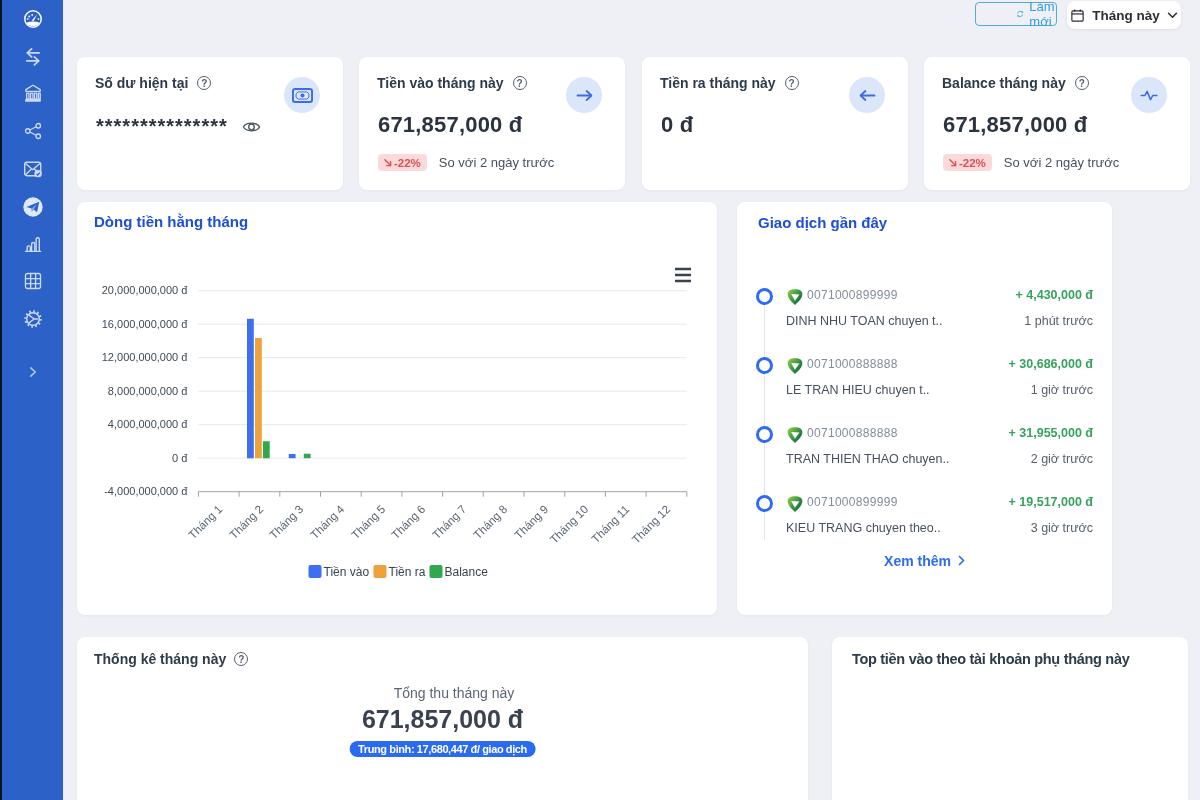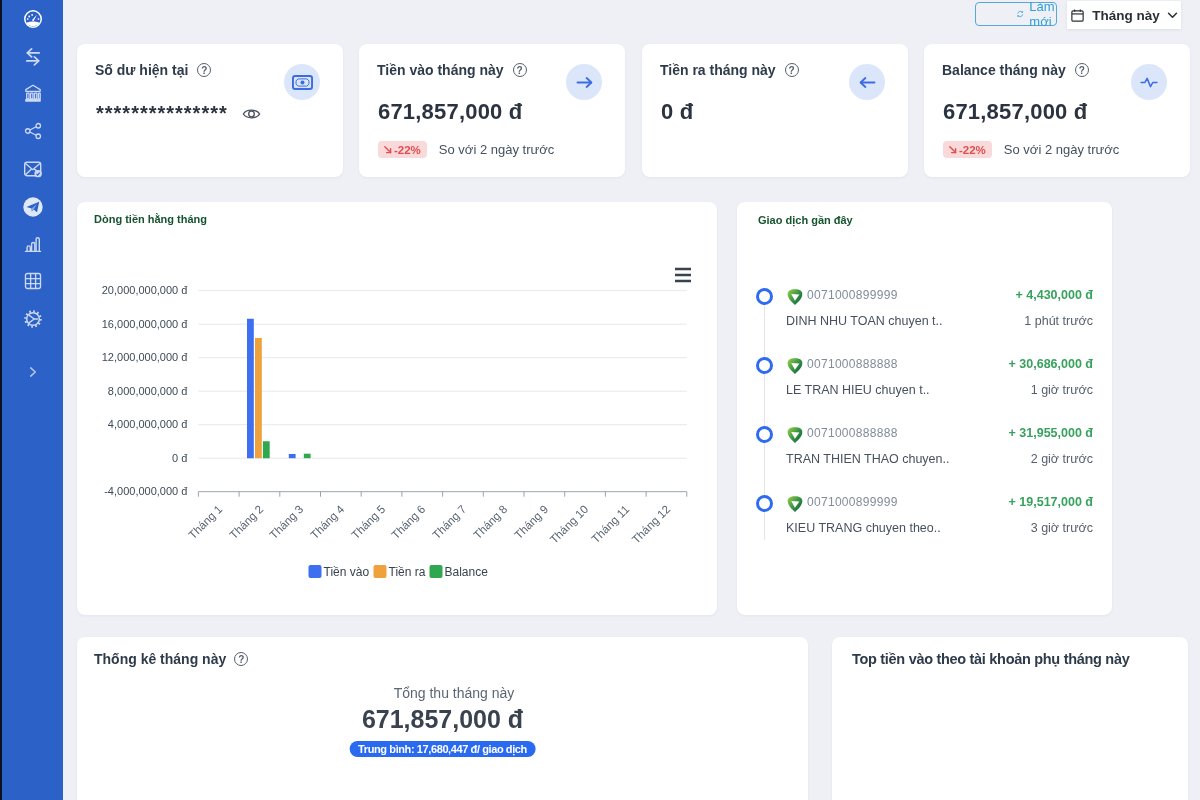--- a/index.html
+++ b/index.html
@@ -3,35 +3,35 @@
 <meta charset="utf-8">
 <style>
 * { margin:0; padding:0; box-sizing:border-box; }
 html,body { width:1200px; height:800px; overflow:hidden; font-family:"Liberation Sans", sans-serif; background:#eef0f6; }
 .abs { position:absolute; }
 
 #sidebar { position:absolute; left:0; top:0; width:63px; height:800px; background:#2c61c8; border-left:2px solid #0c1320; }
 #sidebar svg { position:absolute; left:50%; transform:translate(-50%,-50%); }
 
 #btn-refresh { position:absolute; left:975px; top:2px; width:82px; height:24px; border:1px solid #55a8d8; border-radius:4px; color:#2f9fd6; font-size:13px; display:flex; align-items:center; justify-content:center; gap:5px; background:transparent;padding-left:40px; }
-#btn-month { position:absolute; left:1067px; top:1px; width:114px; height:28px; background:#fff; border-radius:0; box-shadow:0 1px 3px rgba(0,0,0,.08); color:#2b2f36; font-size:13.5px; font-weight:700; display:flex; align-items:center; justify-content:center; gap:7px; }
+#btn-month { position:absolute; left:1067px; top:1px; width:114px; height:28px; background:#fff; border-radius:8px; box-shadow:0 1px 3px rgba(0,0,0,.08); color:#2b2f36; font-size:13.5px; font-weight:700; display:flex; align-items:center; justify-content:center; gap:7px; }
 
 .card { position:absolute; background:#fff; border-radius:8px; box-shadow:0 1px 3px rgba(25,40,70,.05); }
-.stat { top:44px; width:266px; height:133px; padding:18px 19px 4px 18px; }
+.stat { top:57px; width:266px; height:133px; padding:18px 19px 4px 18px; }
 .stat .ttl { font-size:14px; font-weight:700; color:#2e3b4a; display:flex; align-items:center; gap:9px; }
 .qmark { display:inline-block; width:14px; height:14px; border:1px solid #56606d; border-radius:50%; color:#56606d; font-size:10px; line-height:13px; text-align:center; font-weight:700; }
 .iconcirc { position:absolute; right:23px; top:20px; width:36px; height:36px; border-radius:50%; background:#dce6fa; display:flex; align-items:center; justify-content:center; }
 .stat .val { position:absolute; left:19px; top:55px; font-size:22px; font-weight:700; color:#2c3340; letter-spacing:.2px; }
 .badge-row { position:absolute; left:19px; top:97px; display:flex; align-items:center; gap:12px; }
 .badge { background:#f9d9d9; color:#e04f4f; font-size:11.5px; font-weight:700; border-radius:4px; padding:0 6px 0 5px; height:17px; display:flex; align-items:center; gap:1px; }
 .sovoi { font-size:13px; color:#46515f; }
 
 #chartcard { left:77px; top:202px; width:640px; height:413px; }
 #transcard { left:737px; top:202px; width:375px; height:413px; }
-.cardtitle { position:absolute; left:17px; top:11px; font-size:11px; font-weight:700; color:#14532d; }
+.cardtitle { position:absolute; left:17px; top:11px; font-size:15px; font-weight:700; color:#1d4ed8; }
 
 .trow-acc { position:absolute; font-size:12px; letter-spacing:.3px; color:#828c99; }
 .trow-amt { position:absolute; right:19px; font-size:12.5px; font-weight:700; color:#36a25d; text-align:right; }
 .trow-name { position:absolute; left:49px; font-size:12.5px; color:#47505e; }
 .trow-time { position:absolute; right:19px; font-size:12.5px; color:#555f6d; text-align:right; }
 .ring { position:absolute; left:19px; width:17px; height:17px; border:3.5px solid #2f6bf0; border-radius:50%; background:#fff; }
 .vline { position:absolute; left:26.5px; top:95px; width:1.5px; height:243px; background:#e2e5ec; }
 #xemthem { position:absolute; left:0; width:100%; top:351px; text-align:center; font-size:14px; font-weight:700; color:#2e6bf0; }
 
 #statcard { left:77px; top:637px; width:731px; height:180px; }
@@ -316,20 +316,23 @@
   <div class="trow-acc" style="left:70px; top:223.5px">0071000888888</div>
   <div class="trow-amt" style="top:223.5px">+ 31,955,000 đ</div>
   <div class="trow-name" style="top:249.5px">TRAN THIEN THAO chuyen..</div>
   <div class="trow-time" style="top:249.5px">2 giờ trước</div>
 
   <div class="trow-acc" style="left:70px; top:292.5px">0071000899999</div>
   <div class="trow-amt" style="top:292.5px">+ 19,517,000 đ</div>
   <div class="trow-name" style="top:318.5px">KIEU TRANG chuyen theo..</div>
   <div class="trow-time" style="top:318.5px">3 giờ trước</div>
 
+  <div id="xemthem">Xem thêm <svg style="margin-left:3px" width="7" height="11" viewBox="0 0 7 11" fill="none" stroke="#2e6bf0" stroke-width="1.7" stroke-linecap="round" stroke-linejoin="round">
+        <path d="M1.5 1.5 L5.5 5.5 L1.5 9.5"></path>
+      </svg></div>
 </div>
 
 <div class="card" id="statcard">
   <div class="btitle">Thống kê tháng này <span class="qmark">?</span></div>
   <div id="tongthu">Tổng thu tháng này</div>
   <div id="bigval">671,857,000 đ</div>
   <div id="pill">Trung bình: 17,680,447 đ/ giao dịch</div>
 </div>
 <div class="card" id="topcard">
   <div class="btitle" style="left:20px; font-size:14.5px; letter-spacing:-0.3px;">Top tiền vào theo tài khoản phụ tháng này</div>

